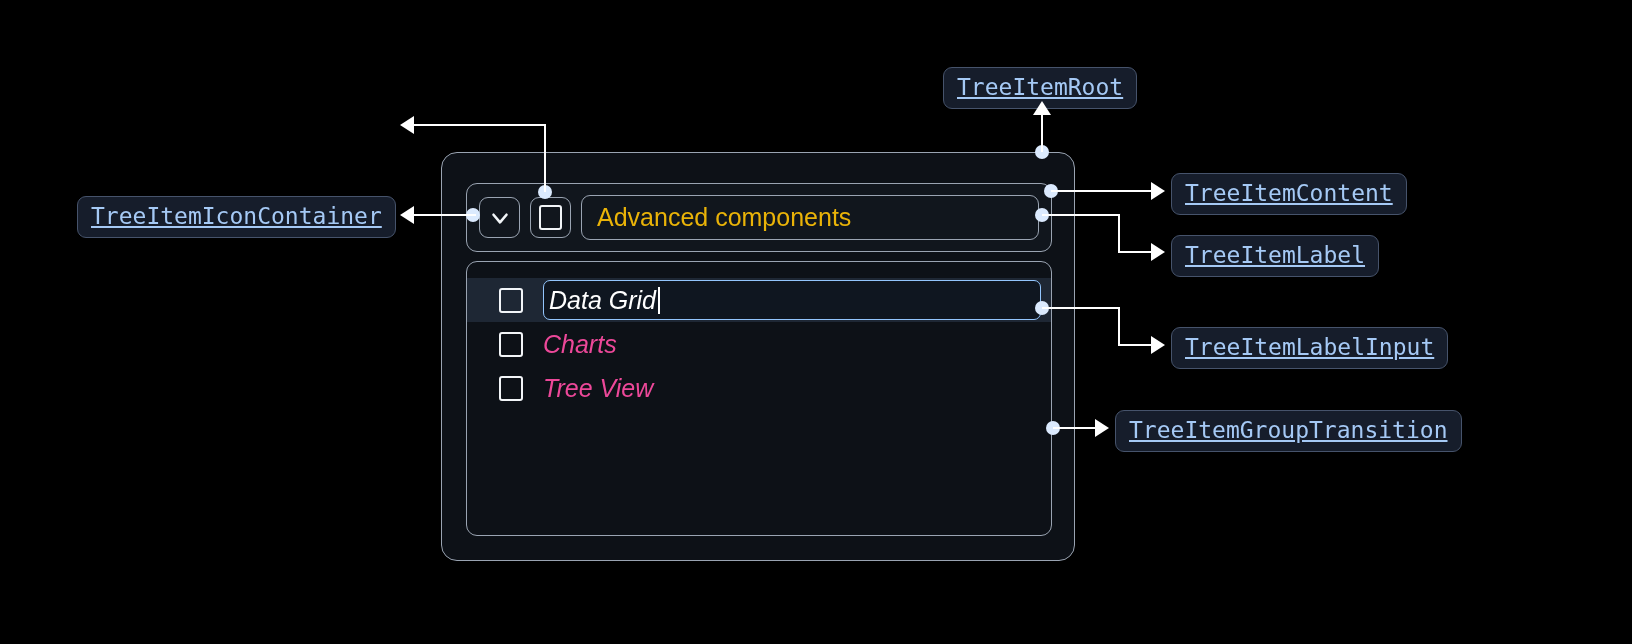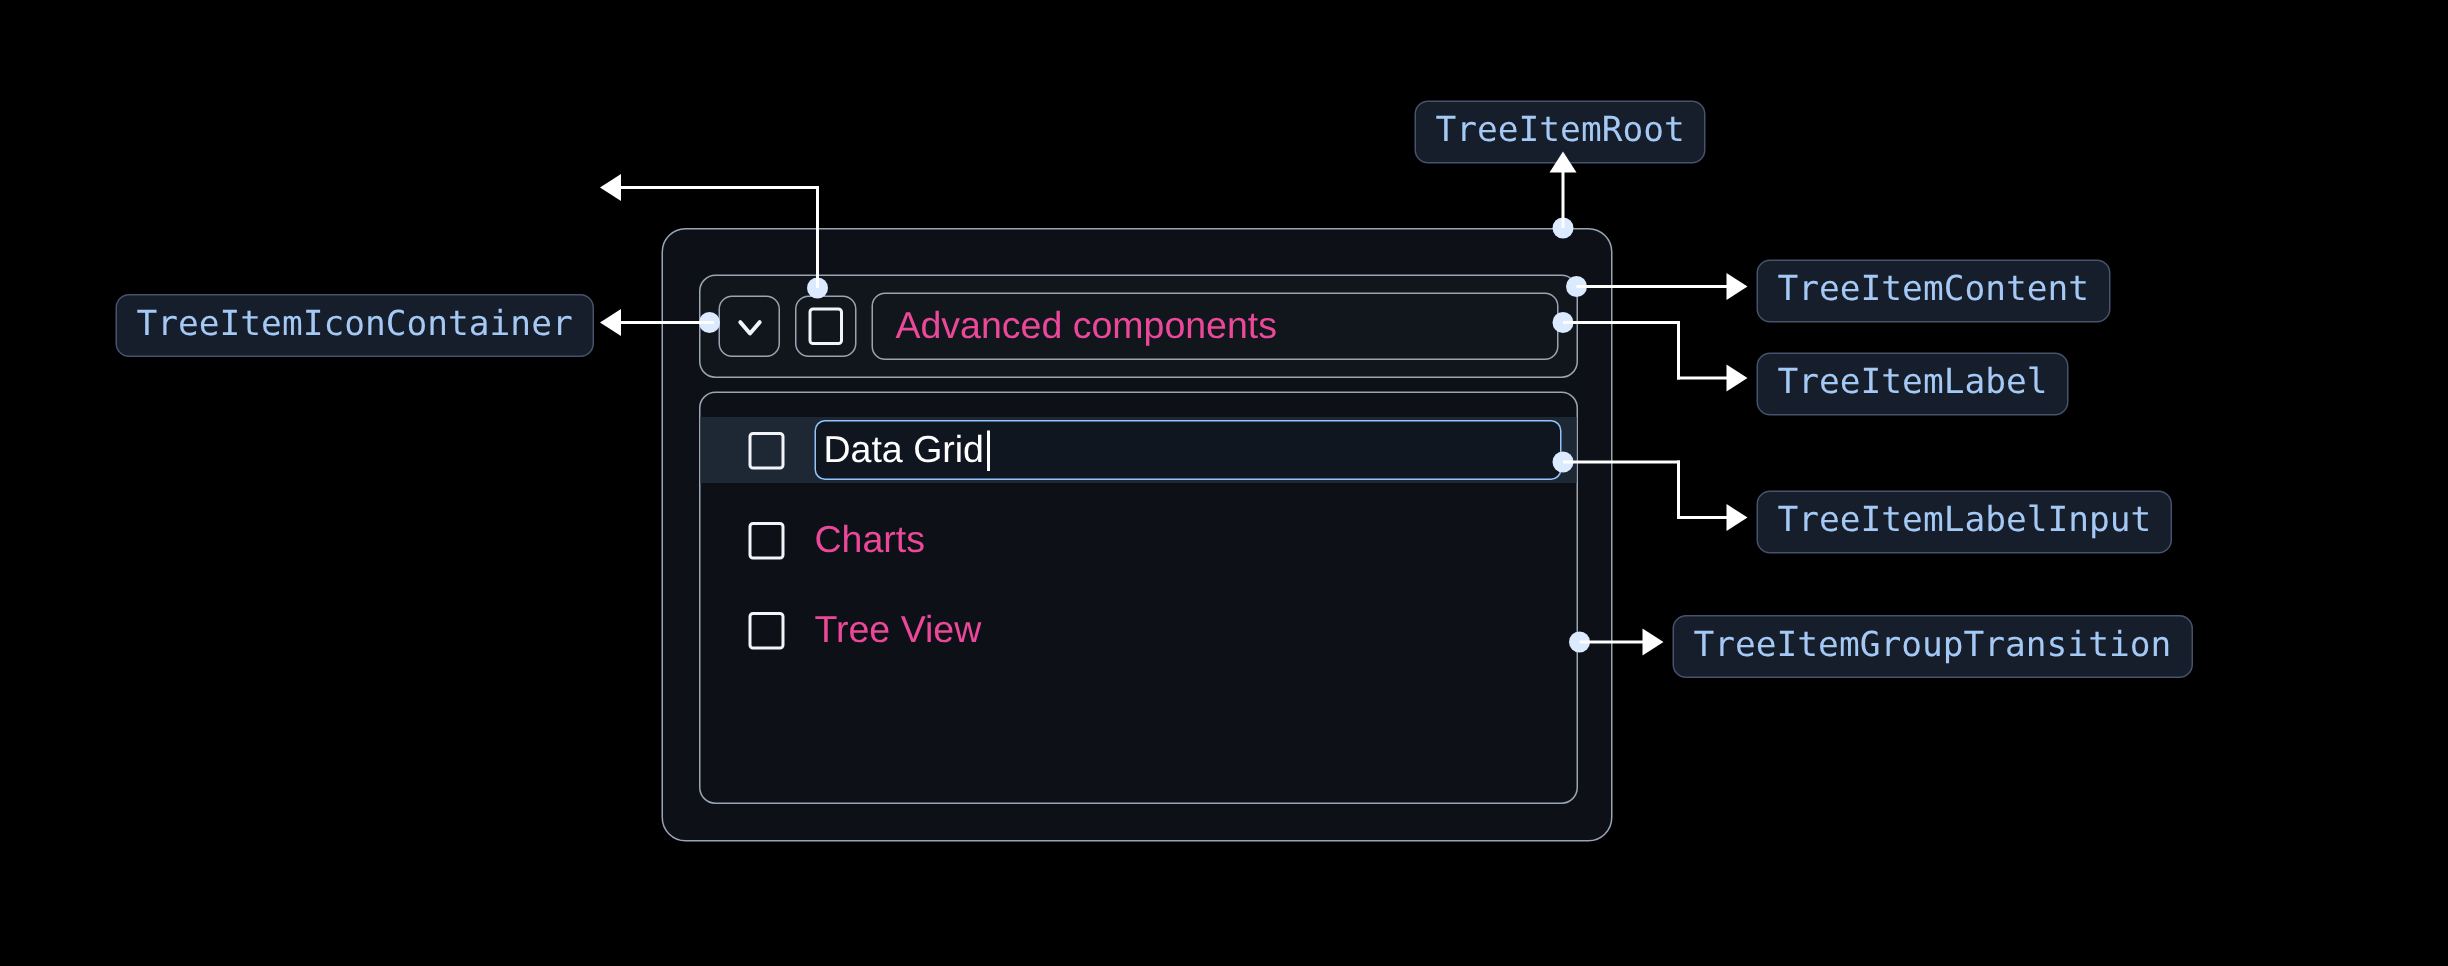--- a/index.html
+++ b/index.html
@@ -26,20 +26,21 @@
     padding: 4px 13px 6px 13px;
     background: #161d2b;
     border: 1px solid #46536b;
     border-radius: 9px;
     color: #a5c9f5;
     font-family: "DejaVu Sans Mono", "Liberation Mono", monospace;
     font-size: 23px;
     line-height: 30px;
     letter-spacing: 0px;
     white-space: nowrap;
+    text-decoration: underline;
   }
 
   
   .ln {
     position: absolute;
     background: #ffffff;
   }
   .lnh { height: 2px; }
   .lnv { width: 2px; }
   .dot {
@@ -127,21 +128,21 @@
   #root-checkbox .cbx { width: 23px; height: 25px; }
   #tree-label {
     flex: 1 1 auto;
     height: 45px;
     box-sizing: border-box;
     border: 1px solid #9aa4b2;
     border-radius: 9px;
     display: flex;
     align-items: center;
     padding-left: 15px;
-    color: #ec4899;
+    color: #eab308;
     font-size: 25px;
     overflow: hidden;
   }
 
   #tree-group {
     position: absolute;
     left: 24px;
     top: 108px;
     width: 586px;
     height: 275px;
@@ -151,21 +152,22 @@
     border-radius: 11px;
     padding-top: 16px;
   }
   .tree-row {
     height: 44px;
     display: flex;
     align-items: center;
     gap: 20px;
     padding-left: 32px;
     padding-right: 10px;
-    margin-bottom: 16px;
+    margin-bottom: 0;
+    font-style: italic;
   }
   .tree-row .cbx { width: 24px; height: 25px; flex: none; }
   .tree-row .row-label {
     color: #ec4899;
     font-size: 25px;
     line-height: 30px;
   }
   .tree-row.selected {
     background: #1e2734;
   }

